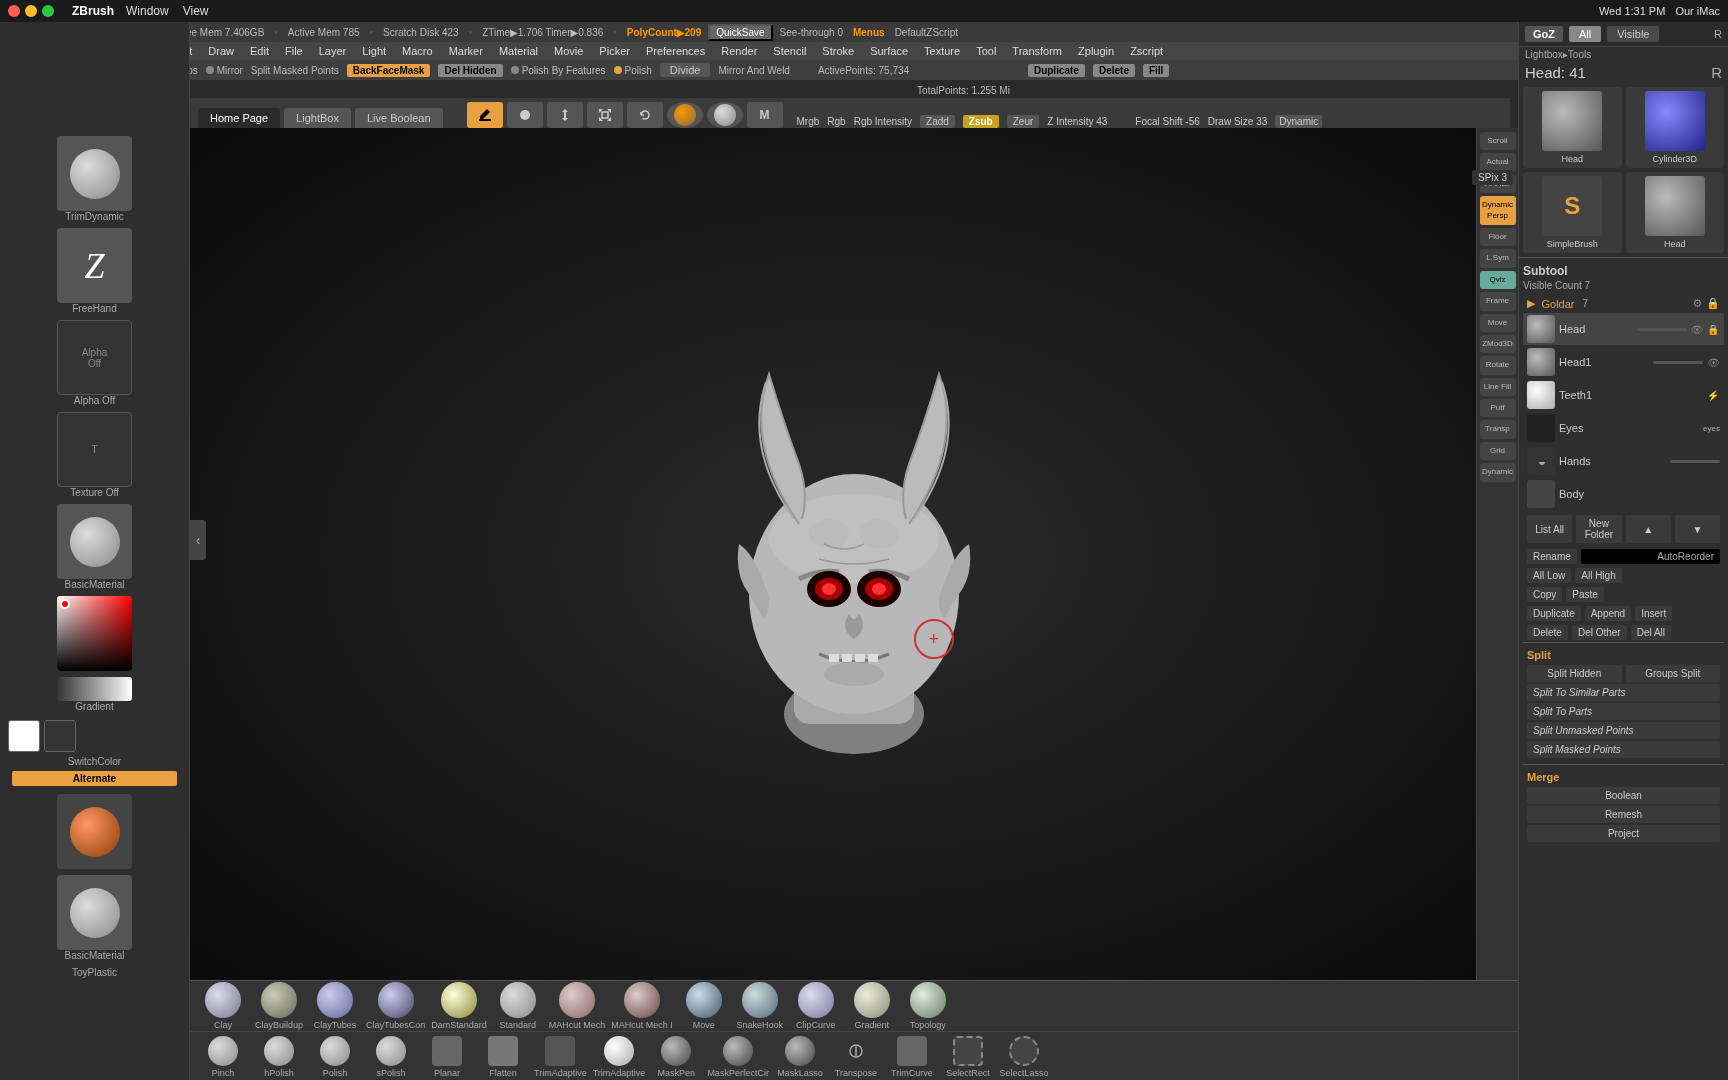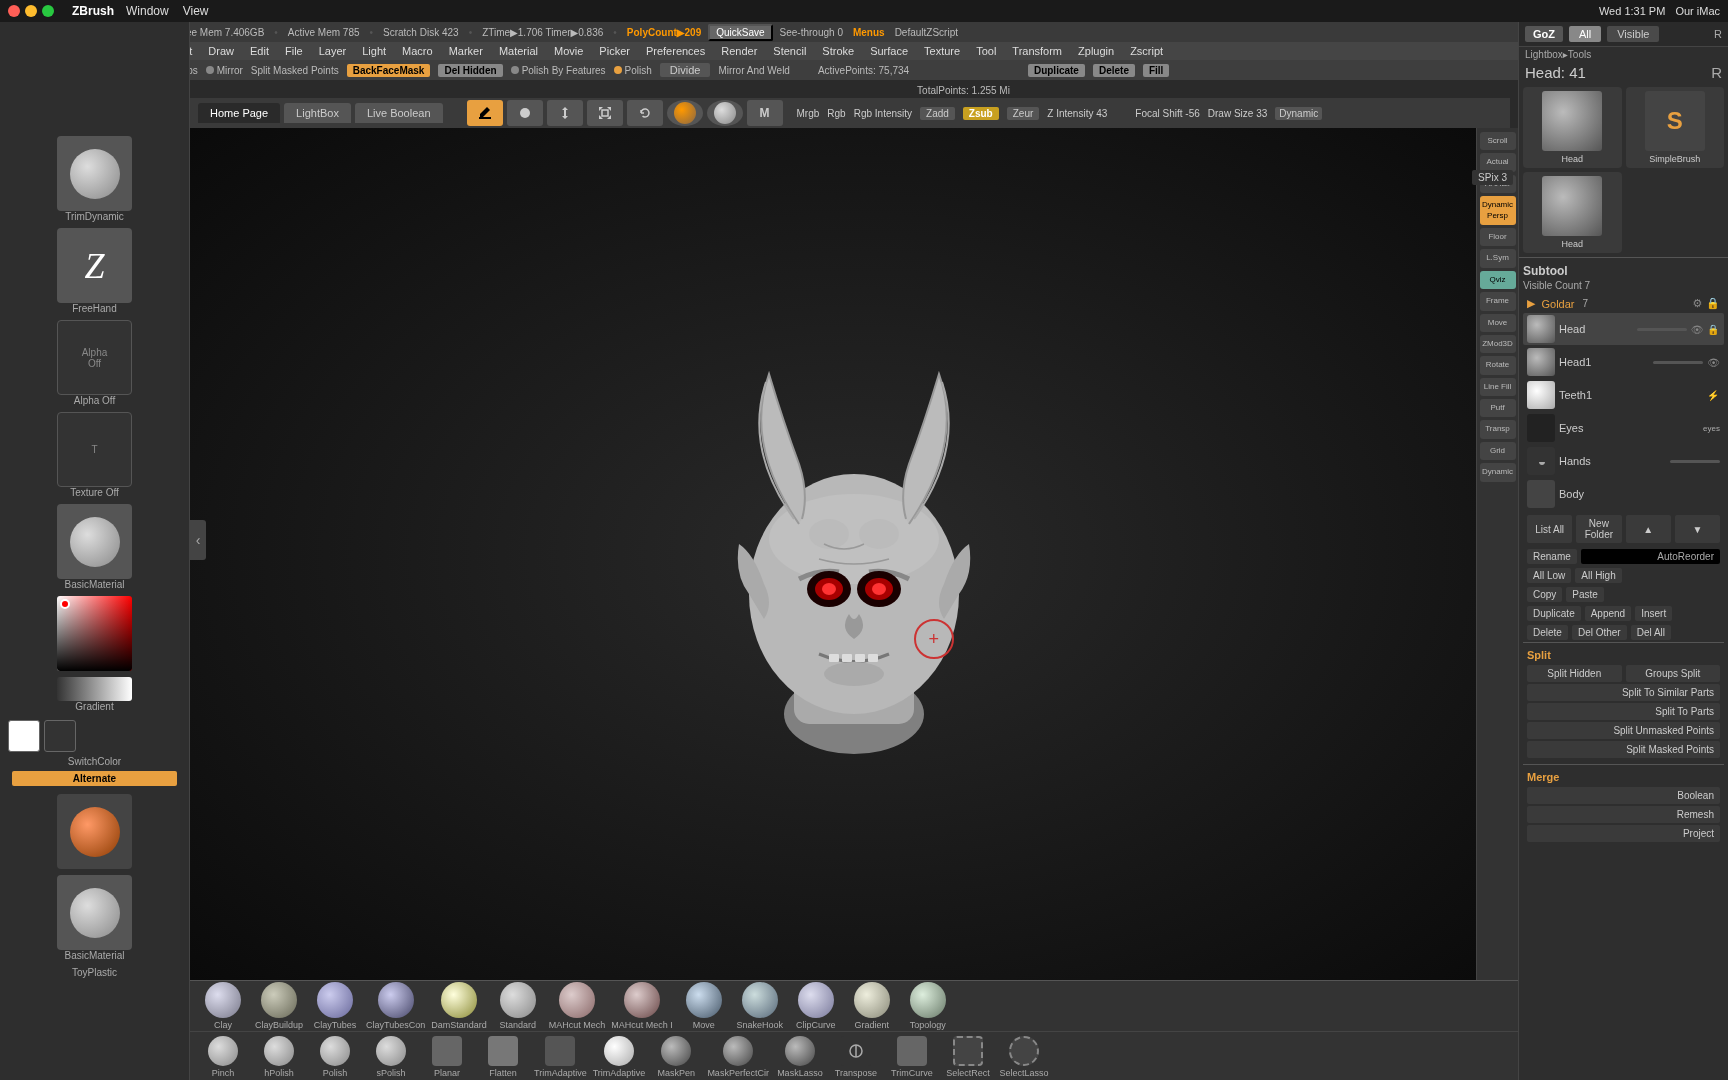--- a/index.html
+++ b/index.html
@@ -289,25 +289,26 @@
       font-size: 11px;
       padding: 2px 0 4px;
     }
     .split-btn {
       display: block;
       width: 100%;
       padding: 3px 6px;
       background: #3a3a3a;
       color: #ccc;
       border: none;
-      text-align: right;
+      text-align: left;
       cursor: pointer;
       border-radius: 2px;
       margin-bottom: 2px;
       font-size: 10px;
+      font-style: italic;
     }
     .split-btn-row {
       display: flex;
       gap: 4px;
       margin-bottom: 2px;
     }
     .split-btn-half {
       flex: 1;
       padding: 3px 4px;
       background: #3a3a3a;
@@ -318,21 +319,21 @@
       border-radius: 2px;
       font-size: 10px;
     }
 
     
     .merge-section { padding: 4px; border-top: 1px solid #555; }
     .section-header { color: #e8a040; font-weight: 700; font-size: 11px; padding: 2px 0 4px; }
     .section-btn {
       display: block; width: 100%; padding: 3px 6px;
       background: #3a3a3a; color: #ccc; border: none;
-      text-align: right; cursor: pointer; border-radius: 2px;
+      text-align: center; cursor: pointer; border-radius: 2px;
       margin-bottom: 2px; font-size: 10px;
     }
 
     
     .goz-row {
       display: flex;
       align-items: center;
       padding: 4px 6px;
       gap: 6px;
       background: #2a2a2a;
@@ -382,21 +383,21 @@
     .tool-card-thumb.blue { background: radial-gradient(circle at 35% 35%, #88f, #228); }
     .tool-card-label { font-size: 9px; color: #ccc; text-align: center; }
 
     
     .canvas-nav {
       position: absolute;
       top: 98px; left: 190px; right: 218px;
       height: 30px;
       background: #3a3a3a;
       display: flex;
-      align-items: center;
+      align-items: flex-end;
       padding: 0 8px;
       gap: 4px;
     }
     .edit-btn {
       width: 36px; height: 26px;
       background: #555;
       border-radius: 3px;
       display: flex;
       align-items: center;
       justify-content: center;
@@ -830,20 +831,24 @@
     <span style="float:right;color:#aaa;">R</span>
   </div>
 
   <div class="tools-grid">
 
     <div class="tool-card">
       <div class="tool-card-thumb"></div>
       <span class="tool-card-label">Head</span>
     </div>
 
+    <div class="tool-card">
+      <div class="tool-card-thumb blue"></div>
+      <span class="tool-card-label">Cylinder3D</span>
+    </div>
 
     <div class="tool-card">
       <div class="tool-card-thumb" style="background:#444;display:flex;align-items:center;justify-content:center;">
         <span style="color:#e8a040;font-size:24px;font-weight:700;">S</span>
       </div>
       <span class="tool-card-label">SimpleBrush</span>
     </div>
 
     <div class="tool-card">
       <div class="tool-card-thumb"></div>

